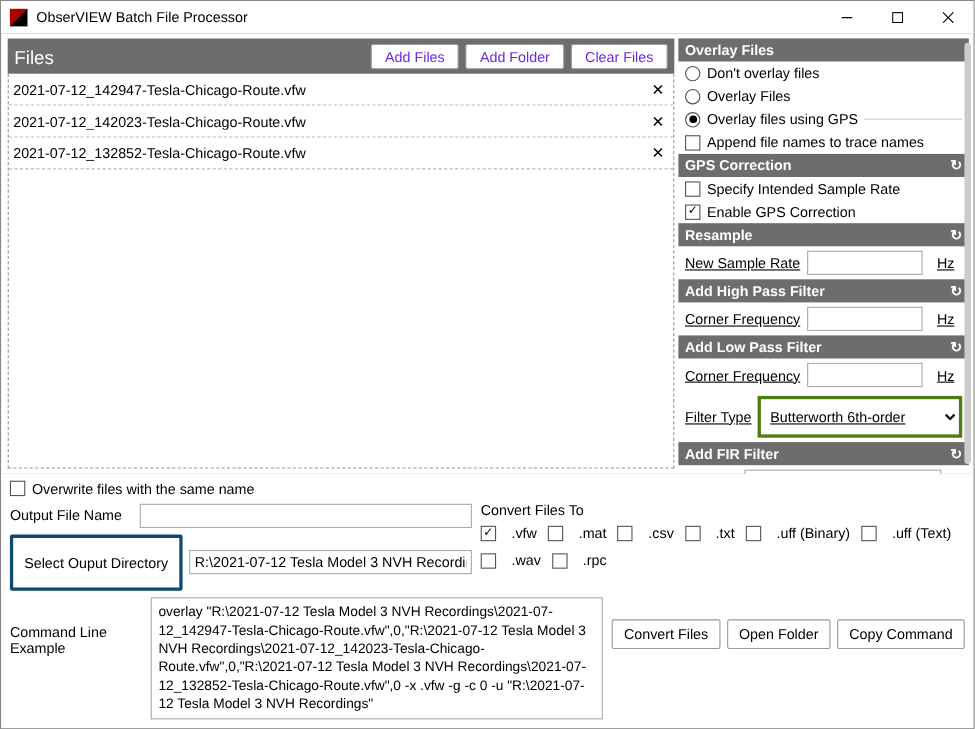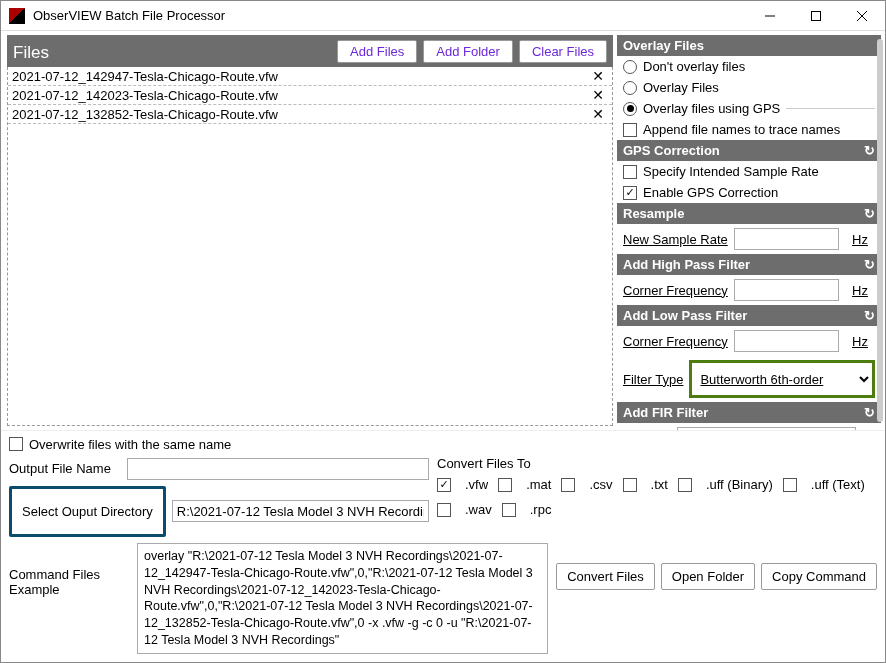--- a/index.html
+++ b/index.html
@@ -13,21 +13,21 @@
 
 
 .content { flex: 1; display: flex; min-height: 0; }
 
 
 .left { flex: 1; display: flex; flex-direction: column; padding: 4px 0 4px 6px; min-width: 0; }
 .files-hdr { background: #6d6d6d; color: #fff; display: flex; align-items: flex-end; padding: 4px 6px; height: 32px; }
 .files-hdr .lbl { font-size: 17px; flex: 1; }
 .files-hdr .btn { background: #fff; color: #6d28d9; border: 1px solid #999; border-radius: 2px; padding: 3px 12px; margin-left: 6px; cursor: pointer; }
 .file-list { flex: 1; border: 1px dashed #999; border-top: none; overflow: auto; }
-.file-row { display: flex; align-items: center; border-bottom: 1px dashed #bbb; padding: 2px 4px; height: 19px; }
+.file-row { display: flex; align-items: center; border-bottom: 1px dashed #bbb; padding: 2px 4px; height: 29px; }
 .file-row .name { flex: 1; white-space: nowrap; overflow: hidden; text-overflow: ellipsis; }
 .file-row .x { cursor: pointer; font-size: 14px; padding: 0 4px; }
 
 
 .right { width: 272px; display: flex; flex-direction: column; padding: 4px 4px 4px 4px; overflow-y: auto; position: relative; }
 .scrollbar-fake { position: absolute; right: 2px; top: 8px; bottom: 8px; width: 6px; background: #ccc; border-radius: 3px; }
 .section-hdr { background: #6d6d6d; color: #fff; display: flex; align-items: center; padding: 3px 6px; font-weight: 600; font-size: 13px; }
 .section-hdr .sp { flex: 1; }
 .section-hdr .reset { cursor: pointer; }
 .opt-row { display: flex; align-items: center; padding: 3px 6px; gap: 6px; }
@@ -249,21 +249,21 @@
             <span>.wav</span>
           </span>
         <span class="fmt">
             <span class="chk"></span>
             <span>.rpc</span>
           </span>
       </div>
     </div>
   </div>
   <div class="cmdline">
-    <div class="cmd-lbl">Command Files Example</div>
+    <div class="cmd-lbl">Command Line Example</div>
     <div class="cmd-txt">overlay "R:\2021-07-12 Tesla Model 3 NVH Recordings\2021-07-12_142947-Tesla-Chicago-Route.vfw",0,"R:\2021-07-12 Tesla Model 3 NVH Recordings\2021-07-12_142023-Tesla-Chicago-Route.vfw",0,"R:\2021-07-12 Tesla Model 3 NVH Recordings\2021-07-12_132852-Tesla-Chicago-Route.vfw",0 -x .vfw -g -c 0 -u "R:\2021-07-12 Tesla Model 3 NVH Recordings"</div>
     <div class="btns">
       <button class="btn">Convert Files</button>
       <button class="btn">Open Folder</button>
       <button class="btn">Copy Command</button>
     </div>
   </div>
 </div>
 
 </body></html>

